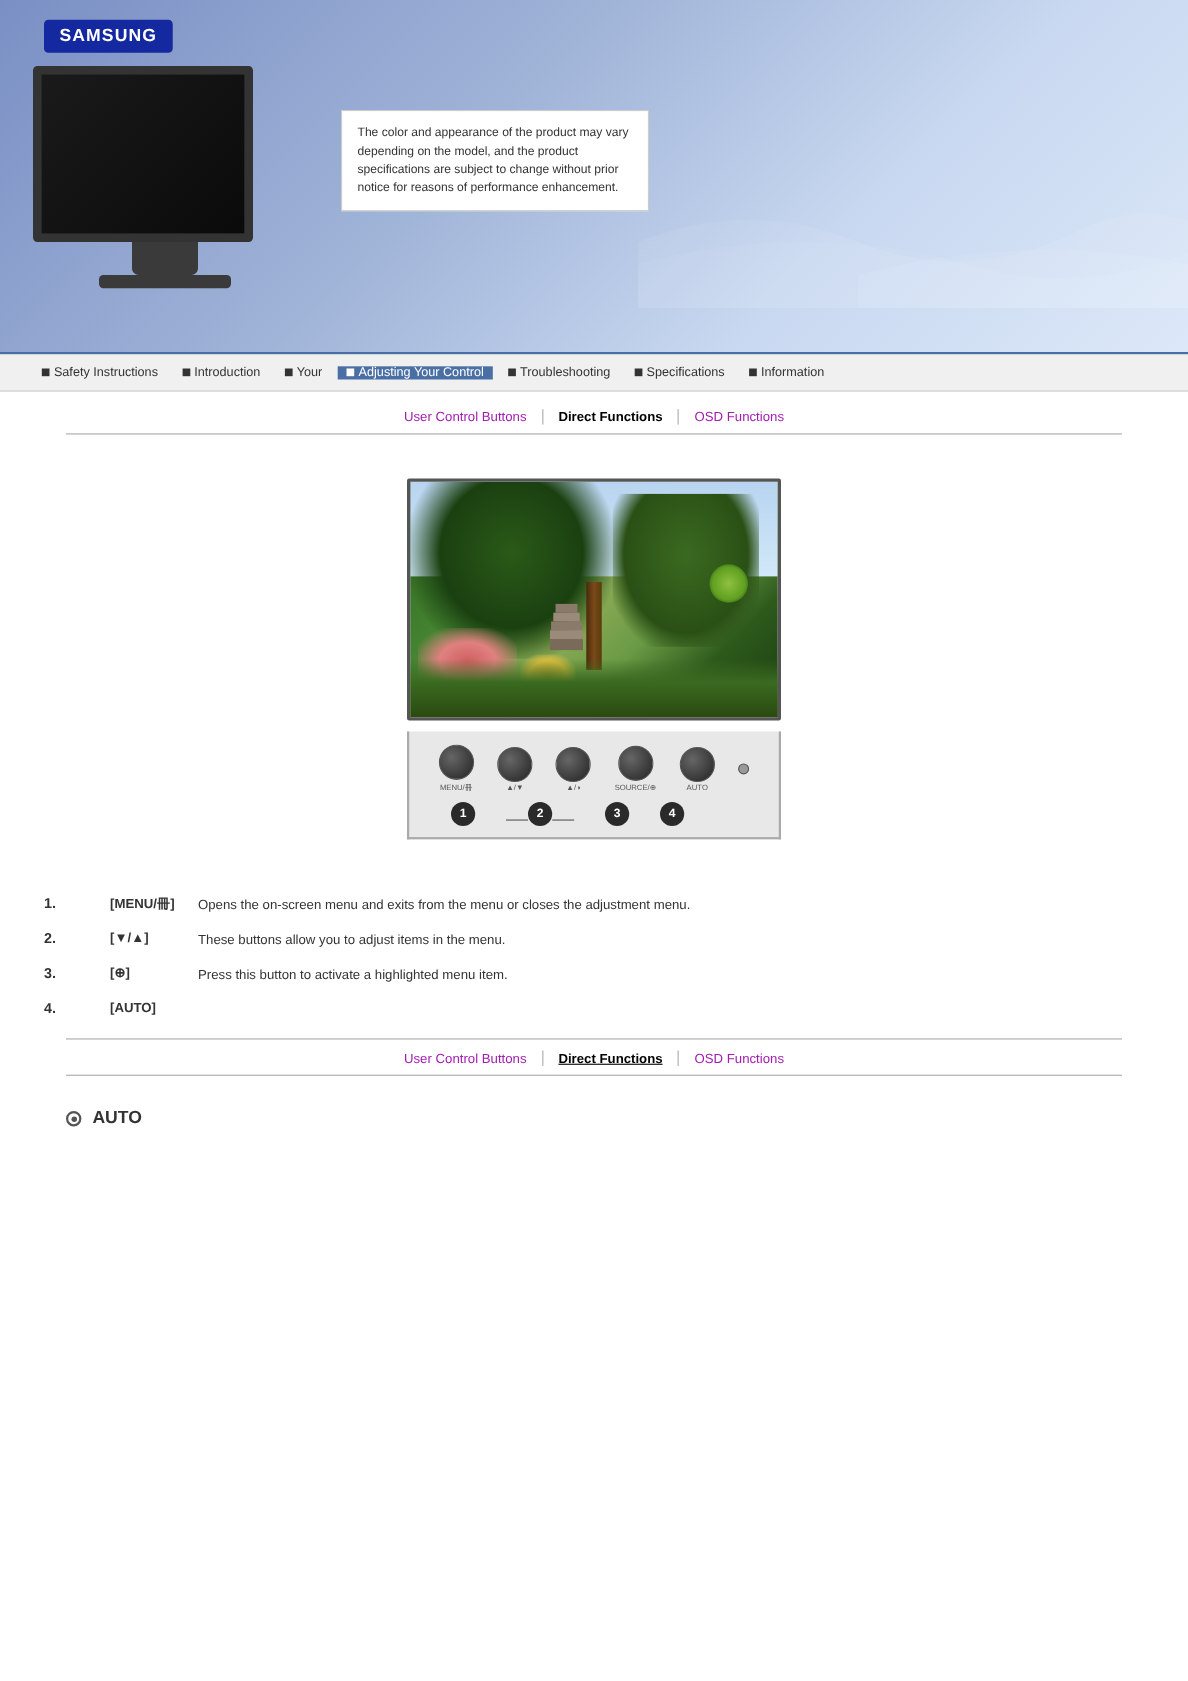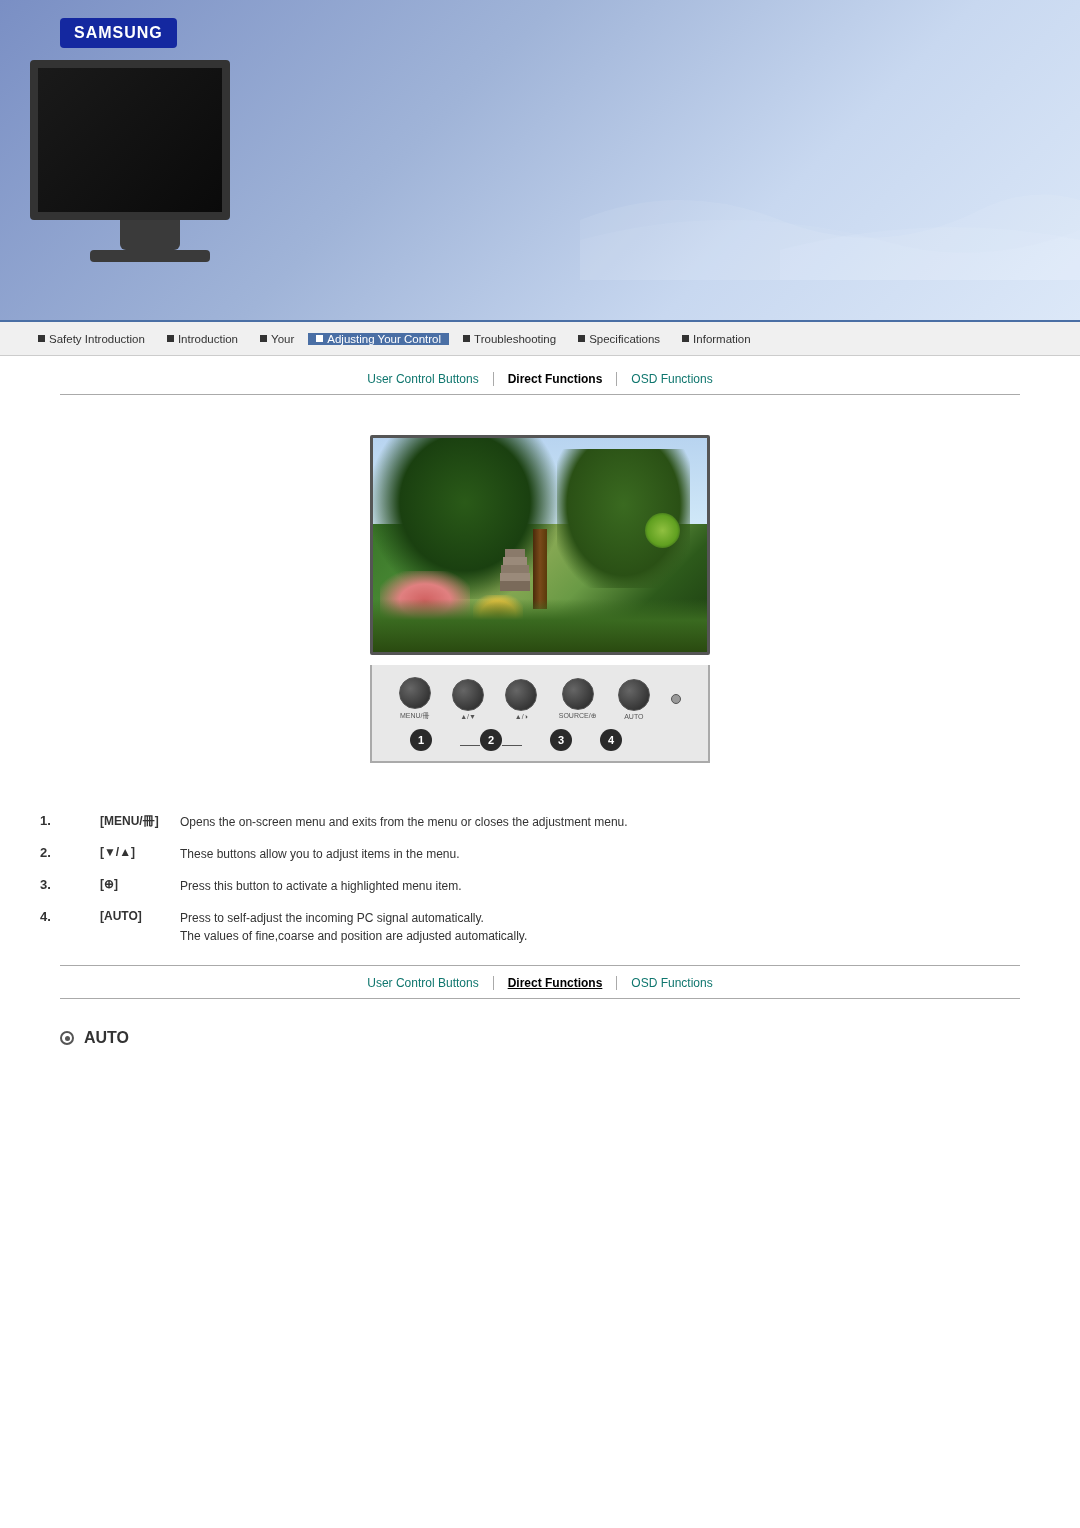--- a/index.html
+++ b/index.html
@@ -25,21 +25,20 @@
       position: absolute;
       top: 18px;
       left: 40px;
       background: #1428A0;
       color: white;
       font-size: 16px;
       font-weight: bold;
       padding: 6px 14px;
       border-radius: 4px;
       letter-spacing: 1px;
-      margin-left: 20px;
     }
 
     .monitor-img {
       position: absolute;
       left: 30px;
       top: 60px;
       width: 240px;
       height: 210px;
     }
 
@@ -135,21 +134,21 @@
       justify-content: center;
       align-items: center;
       padding: 16px 0 8px;
       border-bottom: 1px solid #aaa;
       margin: 0 60px;
       font-size: 12px;
     }
 
     .tab-item {
       padding: 0 14px;
-      color: #0f766e;
+      color: #a21caf;
       cursor: pointer;
       border-right: 1px solid #aaa;
     }
 
     .tab-item:last-child {
       border-right: none;
       text-align: center;
     }
 
     .tab-item.active {
@@ -331,32 +330,35 @@
   <div class="samsung-logo">SAMSUNG</div>
 
   <div class="monitor-img">
     <div class="monitor-screen" style="background:#111; border: 8px solid #333; border-radius:4px; width:200px; height:160px; position:relative;">
       <div style="position:absolute; inset:0; background: linear-gradient(135deg, #1a1a1a, #0a0a0a);"></div>
     </div>
     <div class="monitor-stand"></div>
     <div class="monitor-base"></div>
   </div>
 
+  <div class="disclaimer-box">
+    <span>The color and appearance of the product may vary depending on the model, and the product specifications are subject to change without prior notice for reasons of performance enhancement.</span>
+  </div>
 
   <svg class="wave-decoration" viewBox="0 0 500 120" preserveAspectRatio="none">
     <path d="M0,60 Q100,20 200,60 Q300,100 400,50 Q450,25 500,40 L500,120 L0,120Z" fill="rgba(255,255,255,0.15)"></path>
     <path d="M0,80 Q150,40 300,80 Q400,110 500,70 L500,120 L0,120Z" fill="rgba(255,255,255,0.1)"></path>
     <path d="M200,90 Q350,50 500,80 L500,120 L200,120Z" fill="rgba(255,255,255,0.12)"></path>
   </svg>
 </div>
 
 <div class="nav-bar">
   <div class="nav-item">
     <span class="nav-bullet"></span>
-    <span>Safety Introduction</span>
+    <span>Safety Instructions</span>
   </div>
   <div class="nav-item">
     <span class="nav-bullet"></span>
     <span>Introduction</span>
   </div>
   <div class="nav-item">
     <span class="nav-bullet"></span>
     <span>Your</span>
   </div>
   <div class="nav-item active">
@@ -497,22 +499,20 @@
 
   <div class="instruction-item">
     <span class="inst-number">3.</span>
     <span class="inst-key">[⊕]</span>
     <span class="inst-desc">Press this button to activate a highlighted menu item.</span>
   </div>
 
   <div class="instruction-item">
     <span class="inst-number">4.</span>
     <span class="inst-key">[AUTO]</span>
-    <span class="inst-desc" style="white-space:pre-line;">Press to self-adjust the incoming PC signal automatically.
-The values of fine,coarse and position are adjusted automatically.</span>
   </div>
 </div>
 
 <div class="tab-nav-bottom">
   <div class="tab-item">
     <span>User Control Buttons</span>
   </div>
   <div class="tab-item active" style="font-weight:bold; color:#000; text-decoration:underline;">
     <span>Direct Functions</span>
   </div>

